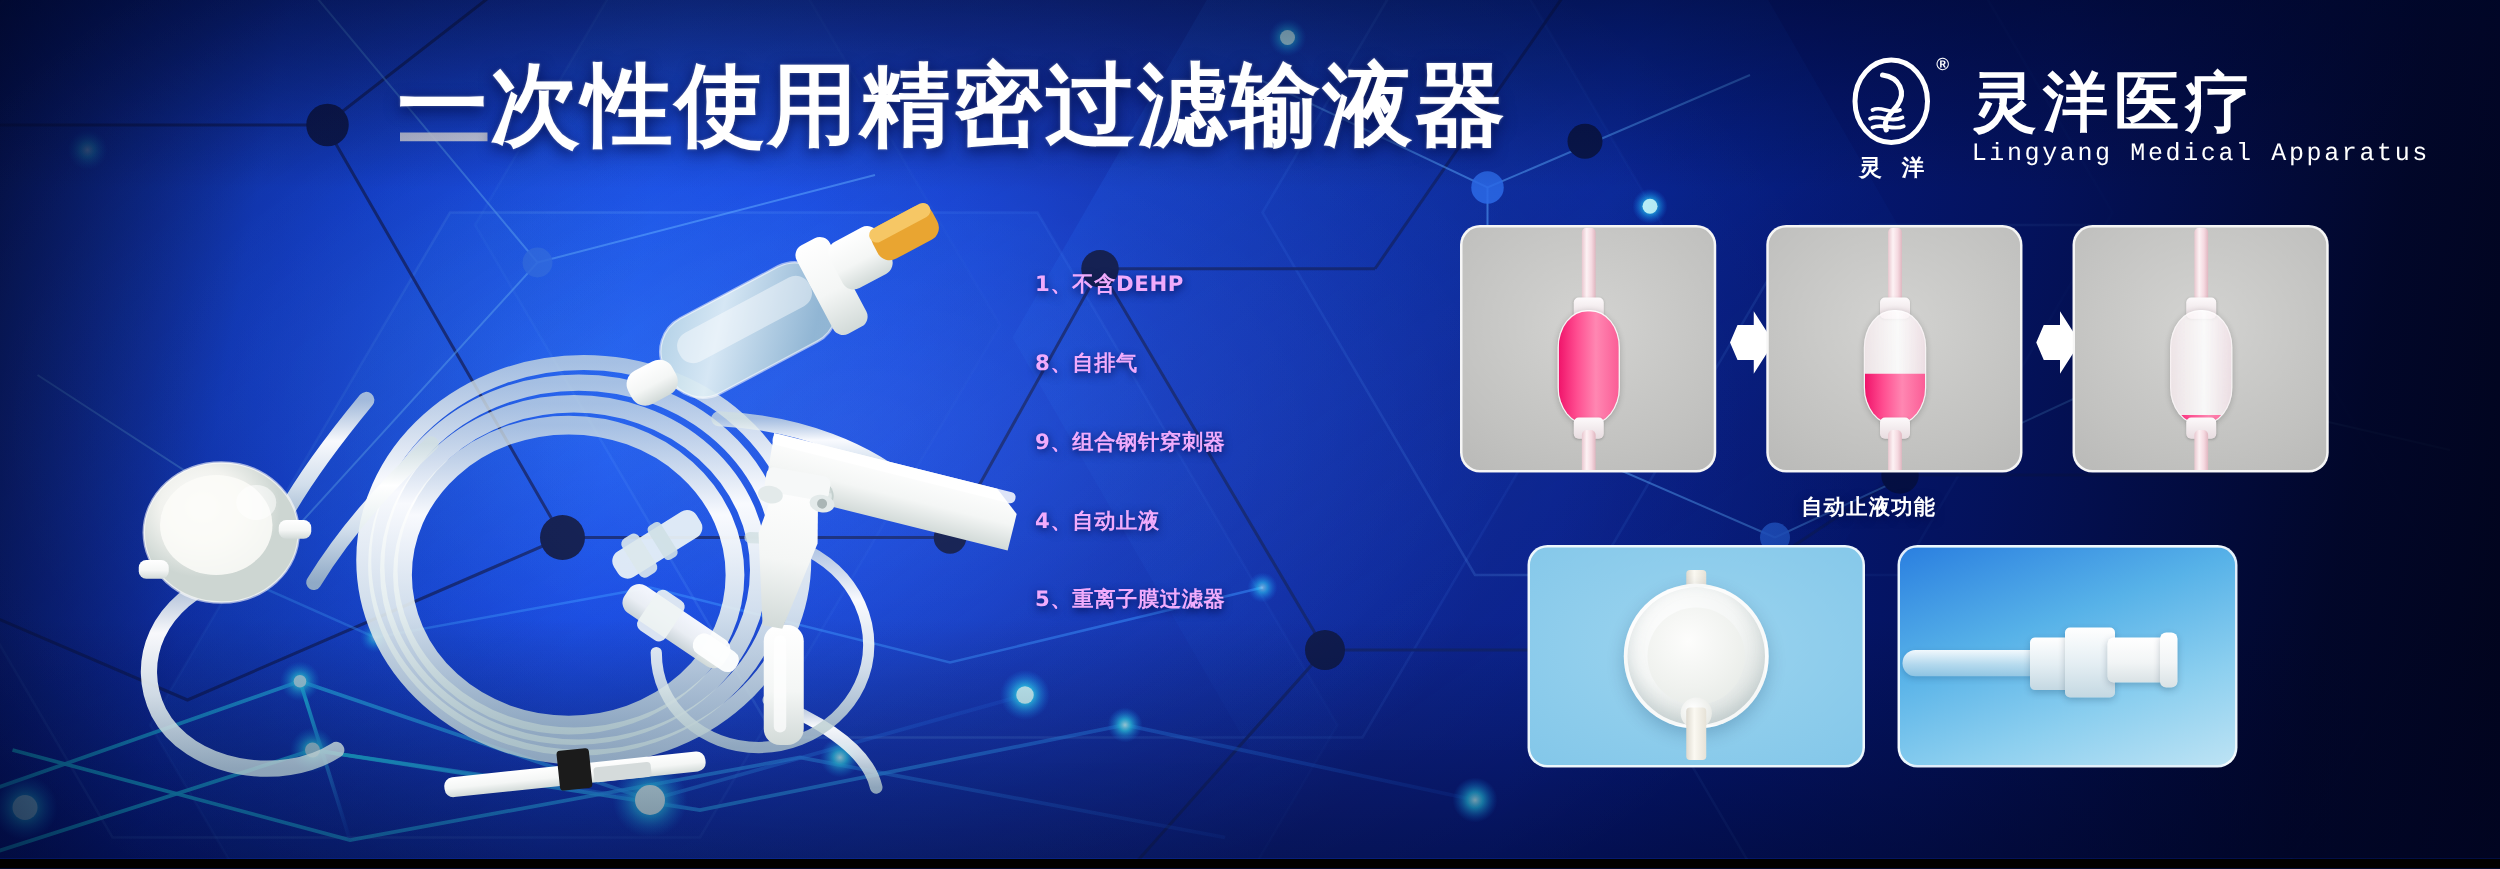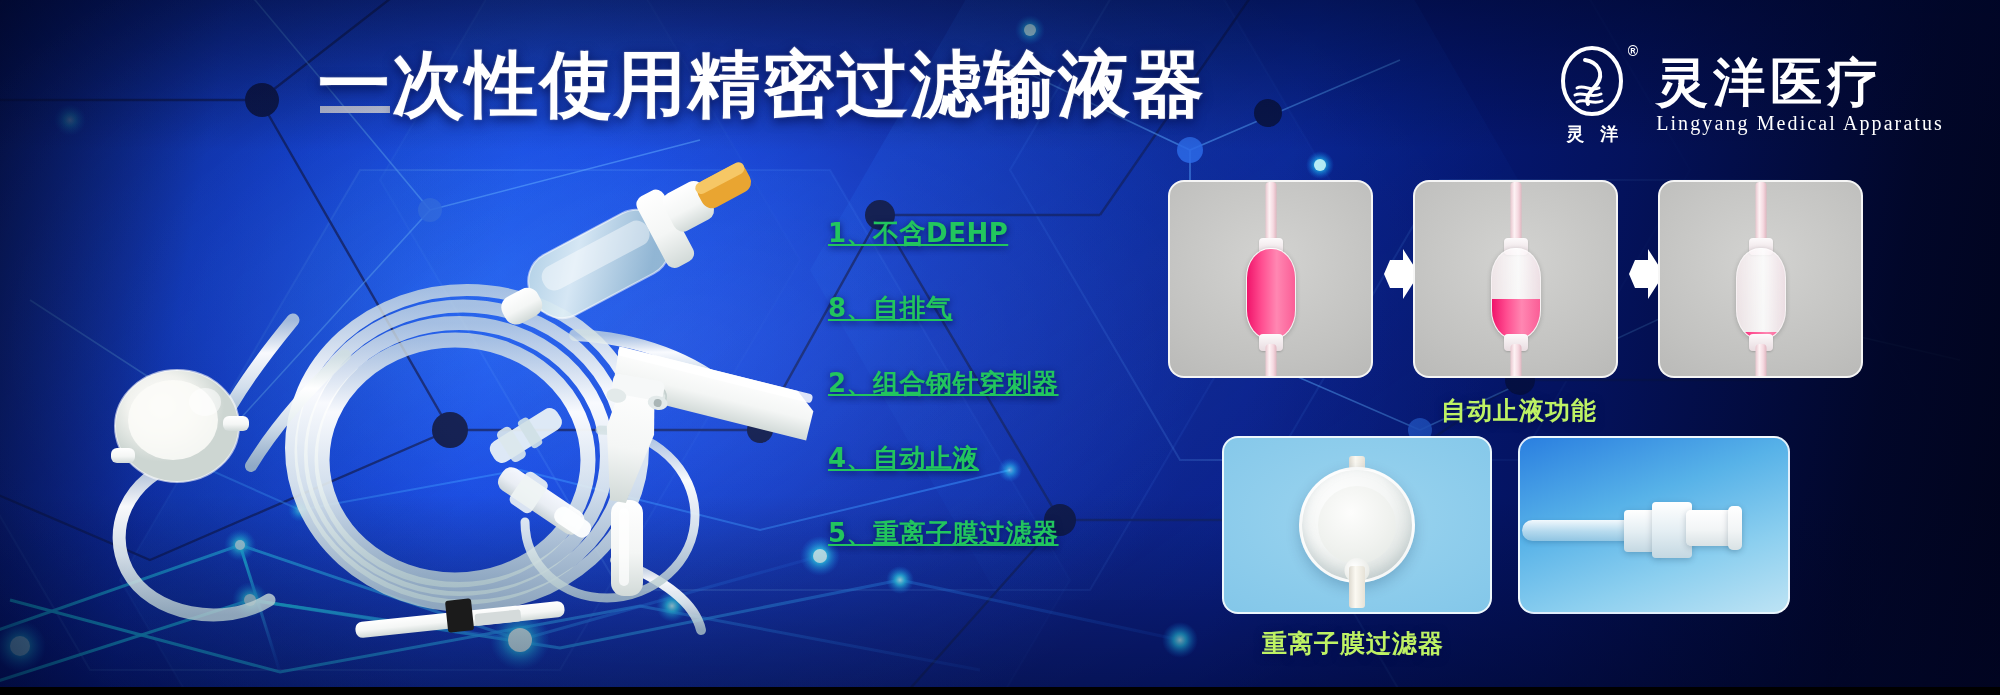--- a/index.html
+++ b/index.html
@@ -60,32 +60,31 @@
     letter-spacing:16px; text-indent:16px;
     font-family:"DejaVu Sans","Liberation Sans",sans-serif;
   }
   .logo-text{ display:flex; flex-direction:column; }
   .logo-cn{
     font-size:52px; font-weight:bold; color:#fff; letter-spacing:5px; line-height:1.05;
     font-family:"DejaVu Sans","Liberation Sans",sans-serif;
   }
   .logo-en{
     font-size:20px; color:#fff; letter-spacing:2.1px; margin-top:3px;
-    font-family:Liberation Serif, serif;
+    font-family:Liberation Mono, monospace;
   }
 
   
   .features{ position:absolute; left:828px; top:216px; }
   .feat{
-    font-size:26px; font-weight:bold; color:#22c55e;
+    font-size:17px; font-weight:bold; color:#f0abfc;
     margin-bottom:40px; white-space:nowrap;
     font-family:"DejaVu Sans","Liberation Sans",sans-serif;
     text-shadow:0 2px 7px rgba(0,10,70,.8);
     letter-spacing:.5px;
-    text-decoration:underline;
   }
   .feat:last-child{ margin-bottom:0; }
 
   
   .card{ position:absolute; border-radius:16px; overflow:hidden;
          border:2px solid rgba(255,255,255,.85); }
   .card-inner{ position:absolute; inset:0; }
 
   .card-gray{ background:
       radial-gradient(ellipse 120% 110% at 50% 40%, #d3d3d1 0%, #c2c2c0 48%, #adadab 100%); }
@@ -141,21 +140,21 @@
     box-shadow:0 2px 5px rgba(0,30,60,.18); }
   .cap-luer{ position:absolute; border-radius:4px;
     background:linear-gradient(180deg,#ffffff,#e4eef3 52%,#c4d8e2);
     box-shadow:0 2px 6px rgba(0,30,60,.22); }
   .cap-white{ position:absolute; border-radius:5px;
     background:linear-gradient(180deg,#ffffff,#f2f5f6 55%,#d9e2e5);
     box-shadow:0 2px 6px rgba(0,30,60,.22); }
 
   
   .caption{
-    position:absolute; color:#bef264; font-weight:bold; font-size:25px;
+    position:absolute; color:#ffffff; font-weight:bold; font-size:17px;
     white-space:nowrap; letter-spacing:1px;
     font-family:"DejaVu Sans","Liberation Sans",sans-serif;
     text-shadow:0 2px 8px rgba(0,10,70,.85);
   }
 
   
   .product{ position:absolute; left:55px; top:130px; width:790px; height:545px; }
 </style>
 </head>
 <body>
@@ -408,21 +407,21 @@
     </div>
     <div class="logo-text">
       <div class="logo-cn">灵洋医疗</div>
       <div class="logo-en">Lingyang Medical Apparatus</div>
     </div>
   </div>
 
   <div class="features">
     <div class="feat">1、不含DEHP</div>
     <div class="feat">8、自排气</div>
-    <div class="feat">2、组合钢针穿刺器</div>
+    <div class="feat">9、组合钢针穿刺器</div>
     <div class="feat">4、自动止液</div>
     <div class="feat">5、重离子膜过滤器</div>
   </div>
 
   <div class="card card-gray" style="left:1168px; top:180px; width:205px; height:198px;">
     <div class="card-inner">
       <div class="tube-top" style="top:0; height:66px;"></div>
       <div class="collar" style="top:56px;"></div>
       <div class="chamber" style="top:66px; height:92px;">
         <div class="fill" style="height:100%;"></div>
@@ -483,15 +482,14 @@
   <div class="card card-medblue" style="left:1518px; top:436px; width:272px; height:178px;">
     <div class="card-inner">
       <div class="cap-tube" style="left:2px; top:82px; width:120px;"></div>
       <div class="cap-luer" style="left:104px; top:72px; width:42px; height:42px;"></div>
       <div class="cap-luer" style="left:132px; top:64px; width:40px; height:56px;"></div>
       <div class="cap-white" style="left:166px; top:72px; width:52px; height:36px;"></div>
       <div class="cap-white" style="left:208px; top:68px; width:14px; height:44px;"></div>
     </div>
   </div>
 
-  <div class="caption" style="left:1262px; top:627px;">重离子膜过滤器</div>
 
 </div>
 
 </body></html>

